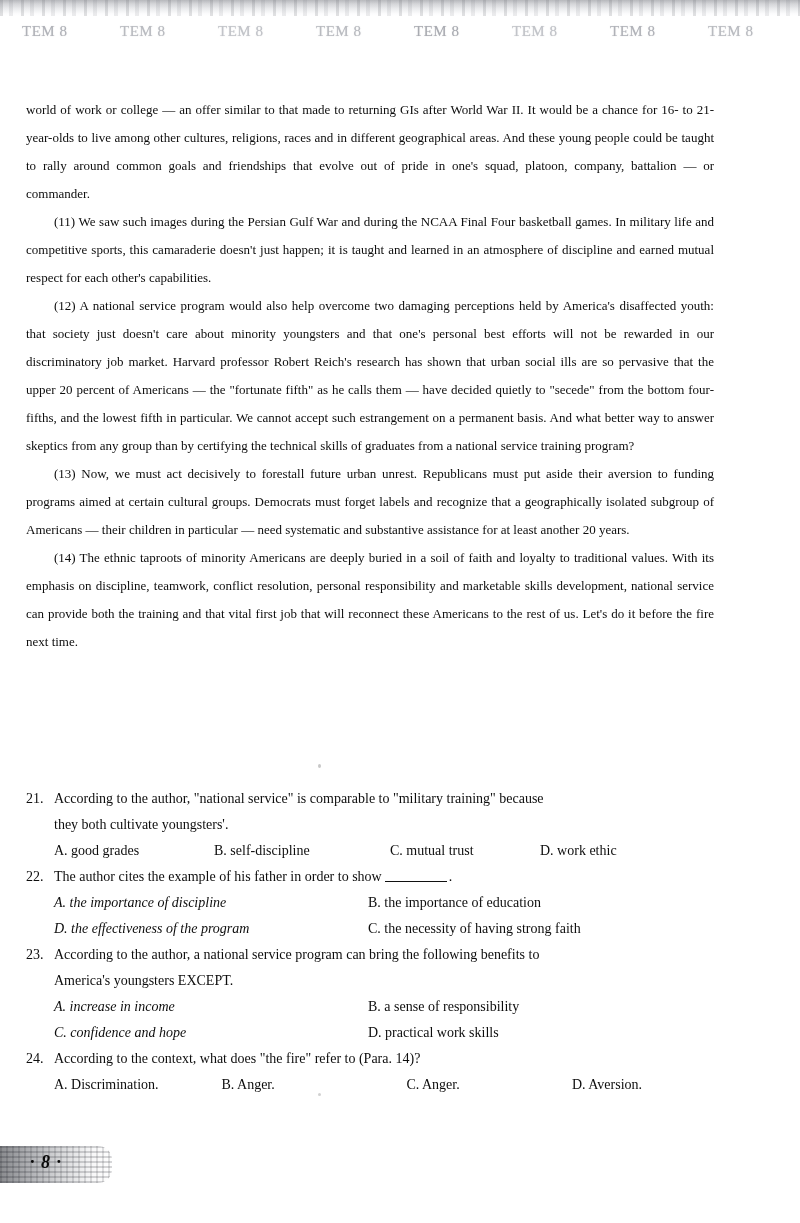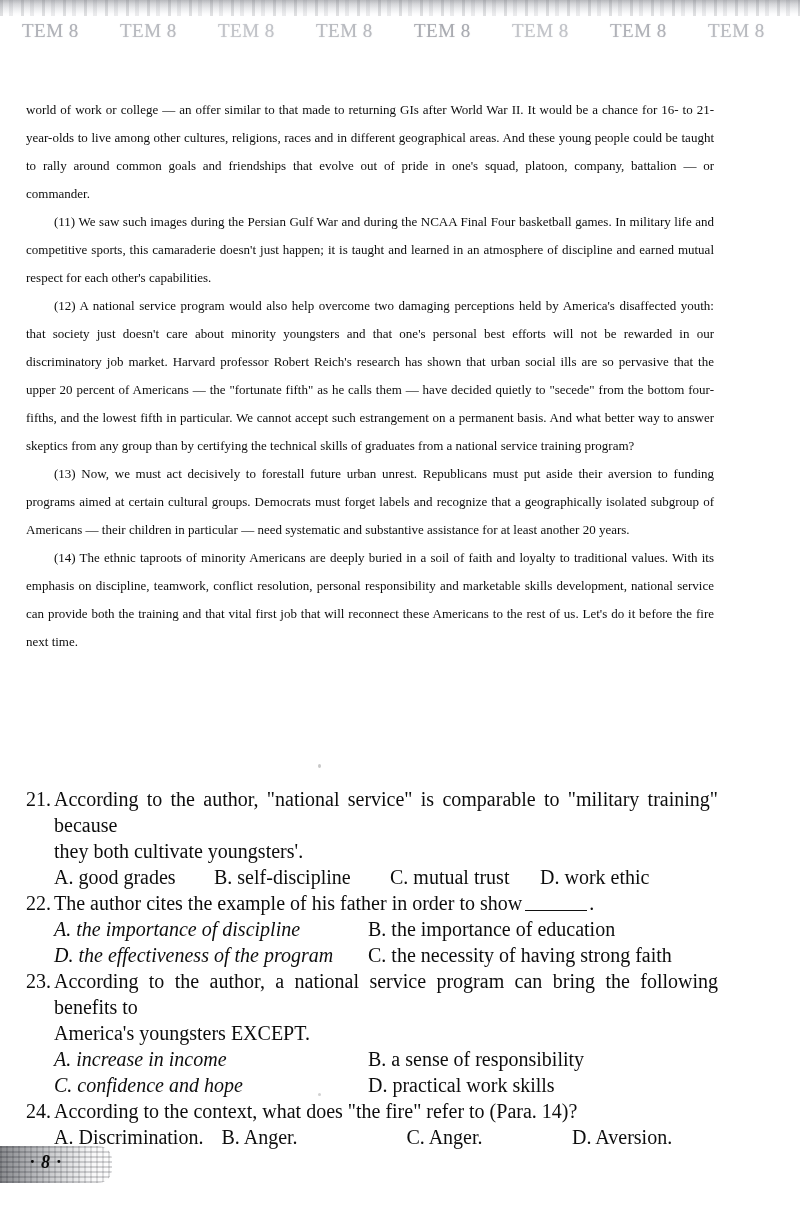--- a/index.html
+++ b/index.html
@@ -52,21 +52,21 @@
     top: 18px; left: 0;
     width: 800px;
     height: 26px;
     display: flex;
     align-items: center;
     white-space: nowrap;
     overflow: hidden;
     letter-spacing: 0.5px;
   }
   .header-watermark .wm {
-    font-size: 19px;
+    font-size: 15px;
     font-family: "Liberation Serif", "DejaVu Serif", serif;
     color: #b9bbc0;
     flex: 0 0 auto;
     padding-left: 22px;
     width: 76px;
     text-shadow: 0 0 1px rgba(160,162,168,0.5);
   }
   .header-watermark .wm:nth-child(odd)  { color: #b0b2b8; }
   .header-watermark .wm:nth-child(3n)   { color: #c2c4c9; }
   .header-watermark .wm:nth-child(5n)   { color: #a9abb1; }
@@ -88,21 +88,21 @@
     hyphens: none;
   }
   p.para.indent { text-indent: 28px; }
 
   
   .questions {
     position: absolute;
     top: 786px;
     left: 26px;
     width: 692px;
-    font-size: 20px;
+    font-size: 14px;
     line-height: 26px;
   }
   .question { margin-bottom: 0; }
   .q-stem {
     display: flex;
     align-items: flex-start;
     gap: 0;
   }
   .q-num {
     flex: 0 0 auto;

